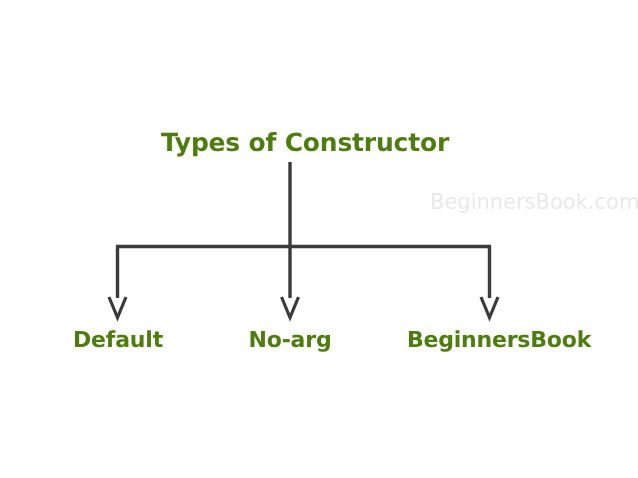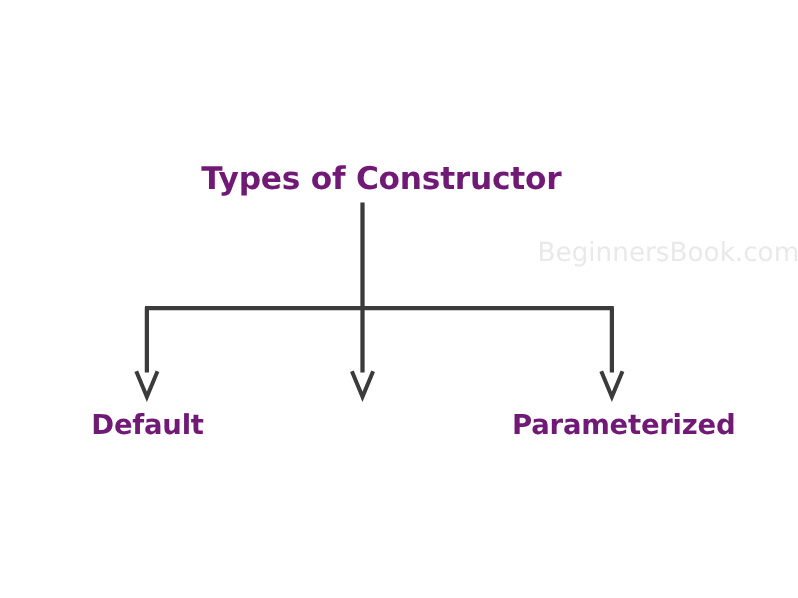--- a/index.html
+++ b/index.html
@@ -21,21 +21,21 @@
     position: absolute;
     left: 0;
     top: 0;
     width: 638px;
     height: 478px;
   }
   .node-label {
     position: absolute;
     font-family: "DejaVu Sans", "Liberation Sans", sans-serif;
     font-weight: bold;
-    color: #701a75;
+    color: #4d7c0f;
     white-space: nowrap;
     letter-spacing: -0.2px;
     text-align: right;
     transform: translateX(-50%);
     text-rendering: geometricPrecision;
   }
   .root-label {
     top: 129px;
     left: 305px;
     font-size: 25px;
@@ -81,18 +81,19 @@
       <polyline points="109,297 117.5,317.5 126,297"></polyline>
       <polyline points="281.5,297 290,317.5 298.5,297"></polyline>
       <polyline points="481,297 489.5,317.5 498,297"></polyline>
     </g>
   </svg>
 
   <div class="node-label root-label">Types of Constructor</div>
 
   <div class="node-label leaf-label" id="leaf-0">Default</div>
 
+  <div class="node-label leaf-label" id="leaf-1">No-arg</div>
 
-  <div class="node-label leaf-label" id="leaf-2">Parameterized</div>
+  <div class="node-label leaf-label" id="leaf-2">BeginnersBook</div>
 
   <div class="watermark">BeginnersBook.com</div>
 
 </div>
 
 </body></html>

